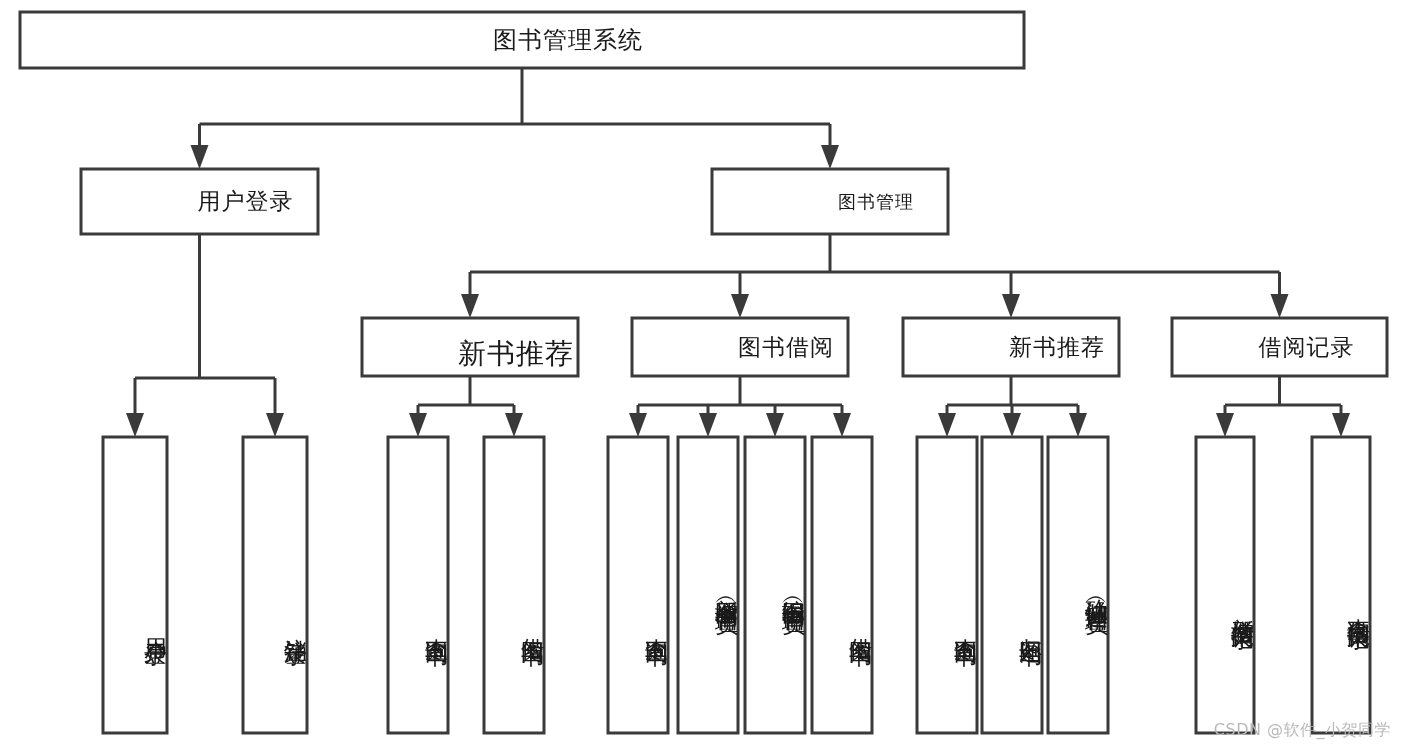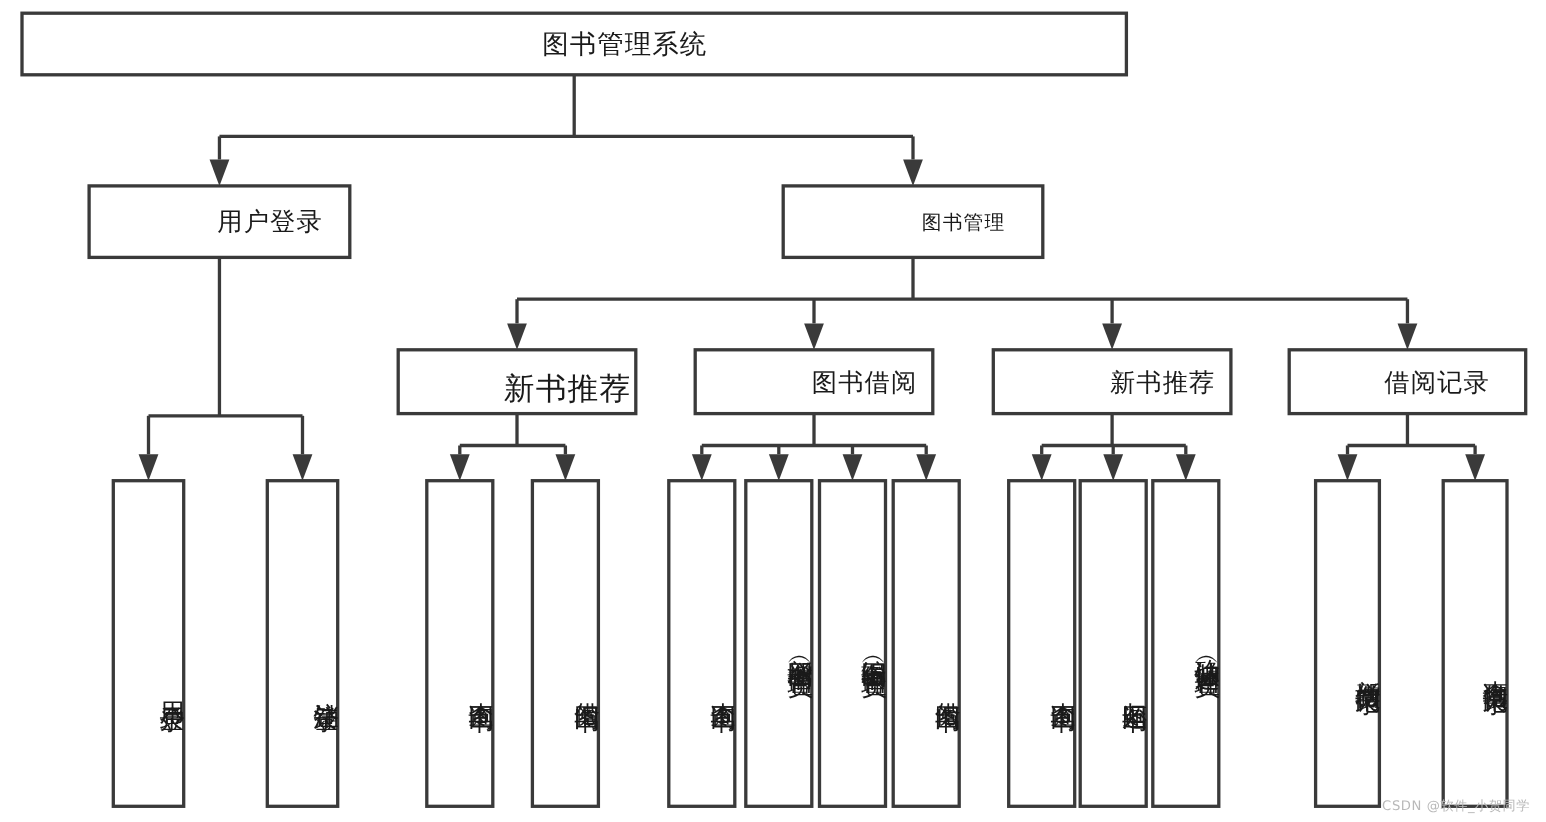--- a/index.html
+++ b/index.html
@@ -63,21 +63,21 @@
   }
   .arrowhead {
     fill: #3a3a3a;
     stroke: none;
   }
   .watermark {
     position: absolute;
     right: 14px;
     bottom: 6px;
     font-family: "DejaVu Sans", "Liberation Sans", sans-serif;
-    font-size: 12px;
+    font-size: 16px;
     color: #b9b9b9;
     letter-spacing: 0.5px;
     white-space: nowrap;
     pointer-events: none;
   }
 </style>
 </head>
 <body>
 
 <div id="diagram-root">

